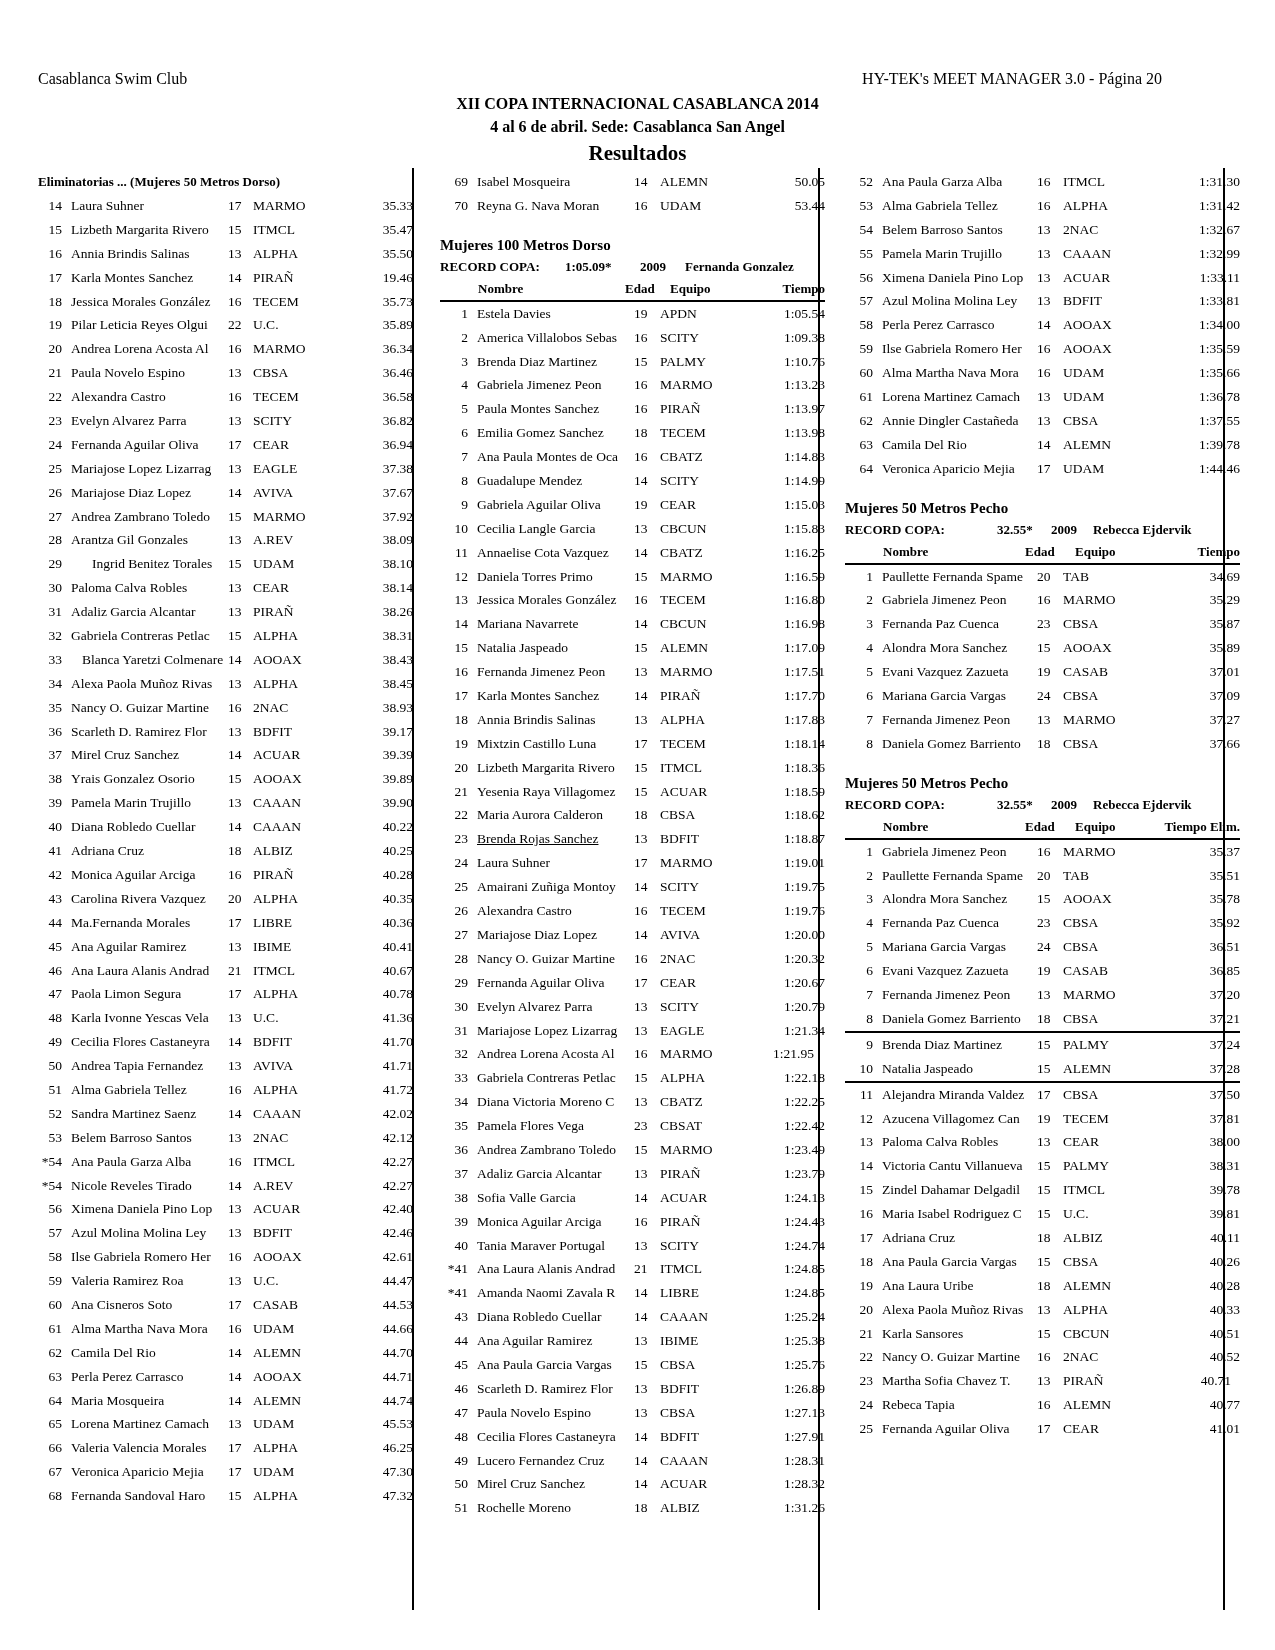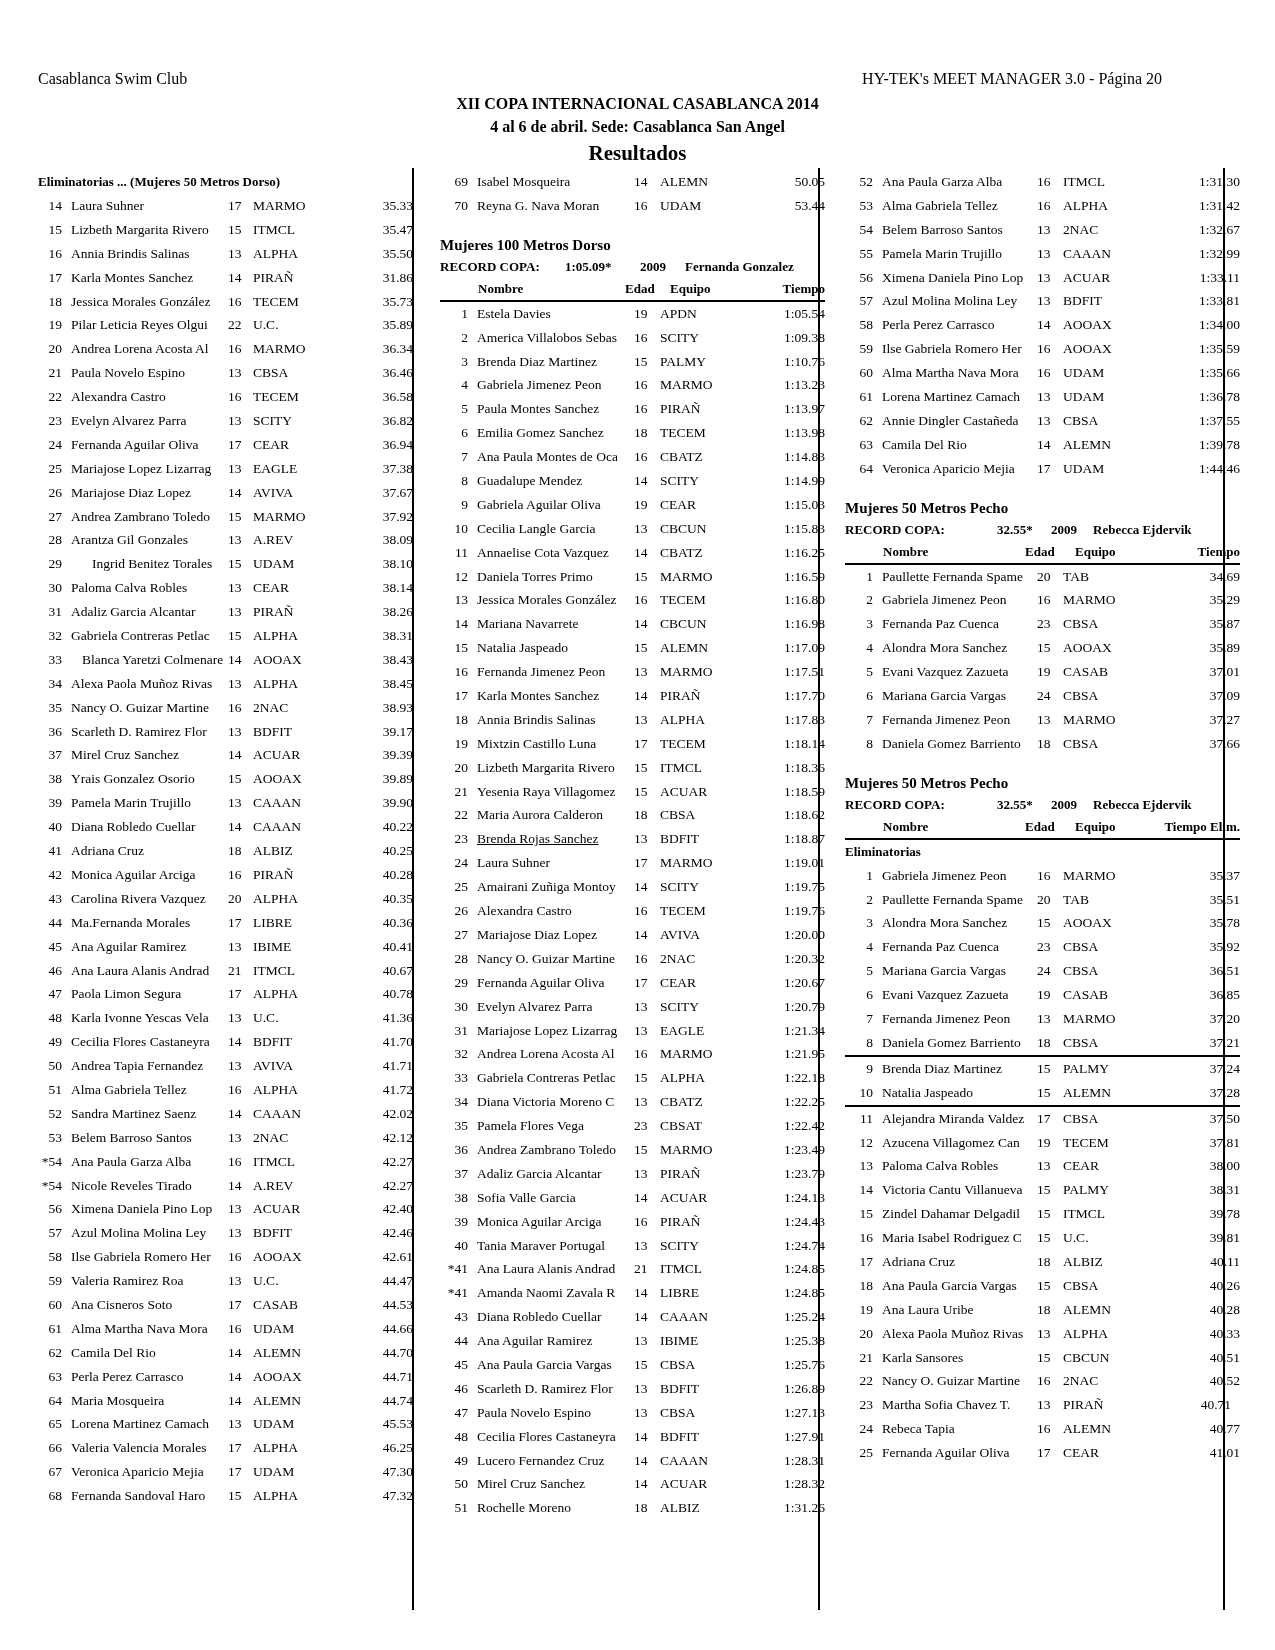--- a/index.html
+++ b/index.html
@@ -74,21 +74,21 @@
         <span class="c-name" style="left:33px;width:150px;">Annia Brindis Salinas</span>
         <span class="c-age" style="left:190px;">13</span>
         <span class="c-team" style="left:215px;">ALPHA</span>
         <span class="c-time" style="right:0;">35.50</span>
       </div>
       <div class="row">
         <span class="c-place" style="left:0;width:24px;">17</span>
         <span class="c-name" style="left:33px;width:150px;">Karla Montes Sanchez</span>
         <span class="c-age" style="left:190px;">14</span>
         <span class="c-team" style="left:215px;">PIRAÑ</span>
-        <span class="c-time" style="right:0;">31.86</span>
+        <span class="c-time" style="right:0;">19.46</span>
       </div>
       <div class="row">
         <span class="c-place" style="left:0;width:24px;">18</span>
         <span class="c-name" style="left:33px;width:150px;">Jessica Morales González</span>
         <span class="c-age" style="left:190px;">16</span>
         <span class="c-team" style="left:215px;">TECEM</span>
         <span class="c-time" style="right:0;">35.73</span>
       </div>
       <div class="row">
         <span class="c-place" style="left:0;width:24px;">19</span>
@@ -690,21 +690,21 @@
         <span class="c-name" style="left:37px;width:152px;">Mariajose Lopez Lizarrag</span>
         <span class="c-age" style="left:194px;">13</span>
         <span class="c-team" style="left:220px;">EAGLE</span>
         <span class="c-time" style="right:0;">1:21.34</span>
       </div>
       <div class="row">
         <span class="c-place" style="left:0;width:28px;">32</span>
         <span class="c-name" style="left:37px;width:152px;">Andrea Lorena Acosta Al</span>
         <span class="c-age" style="left:194px;">16</span>
         <span class="c-team" style="left:220px;">MARMO</span>
-        <span class="c-time" style="right:0;text-align:center;">1:21.95</span>
+        <span class="c-time" style="right:11px;text-align:center;">1:21.95</span>
       </div>
       <div class="row">
         <span class="c-place" style="left:0;width:28px;">33</span>
         <span class="c-name" style="left:37px;width:152px;">Gabriela Contreras Petlac</span>
         <span class="c-age" style="left:194px;">15</span>
         <span class="c-team" style="left:220px;">ALPHA</span>
         <span class="c-time" style="right:0;">1:22.18</span>
       </div>
       <div class="row">
         <span class="c-place" style="left:0;width:28px;">34</span>
@@ -1008,21 +1008,20 @@
     <span style="left:152px">32.55*</span>
     <span style="left:206px">2009</span>
     <span style="left:248px">Rebecca Ejdervik</span>
   </div>
   <div class="colhead">
     <span style="left:38px">Nombre</span>
     <span style="left:180px">Edad</span>
     <span style="left:230px">Equipo</span>
     <span style="right:0">Tiempo Elim.</span>
   </div>
-  <div class="subhead">Eliminatorias</div>
   <div id="list-e4a">
       <div class="row">
         <span class="c-place" style="left:0;width:28px;">1</span>
         <span class="c-name" style="left:37px;width:152px;">Gabriela Jimenez Peon</span>
         <span class="c-age" style="left:192px;">16</span>
         <span class="c-team" style="left:218px;">MARMO</span>
         <span class="c-time" style="right:0;">35.37</span>
       </div>
       <div class="row">
         <span class="c-place" style="left:0;width:28px;">2</span>

